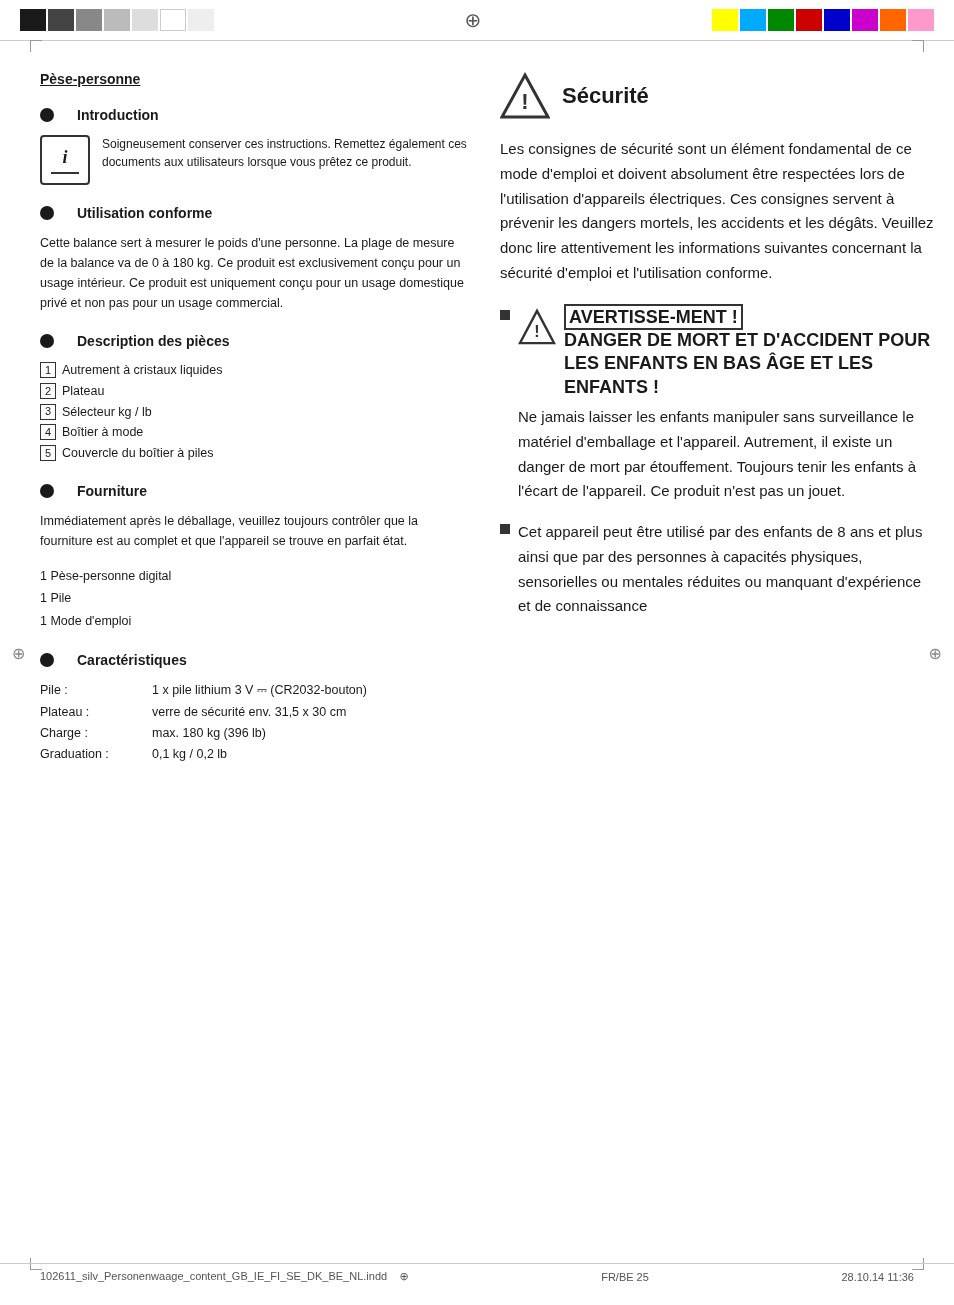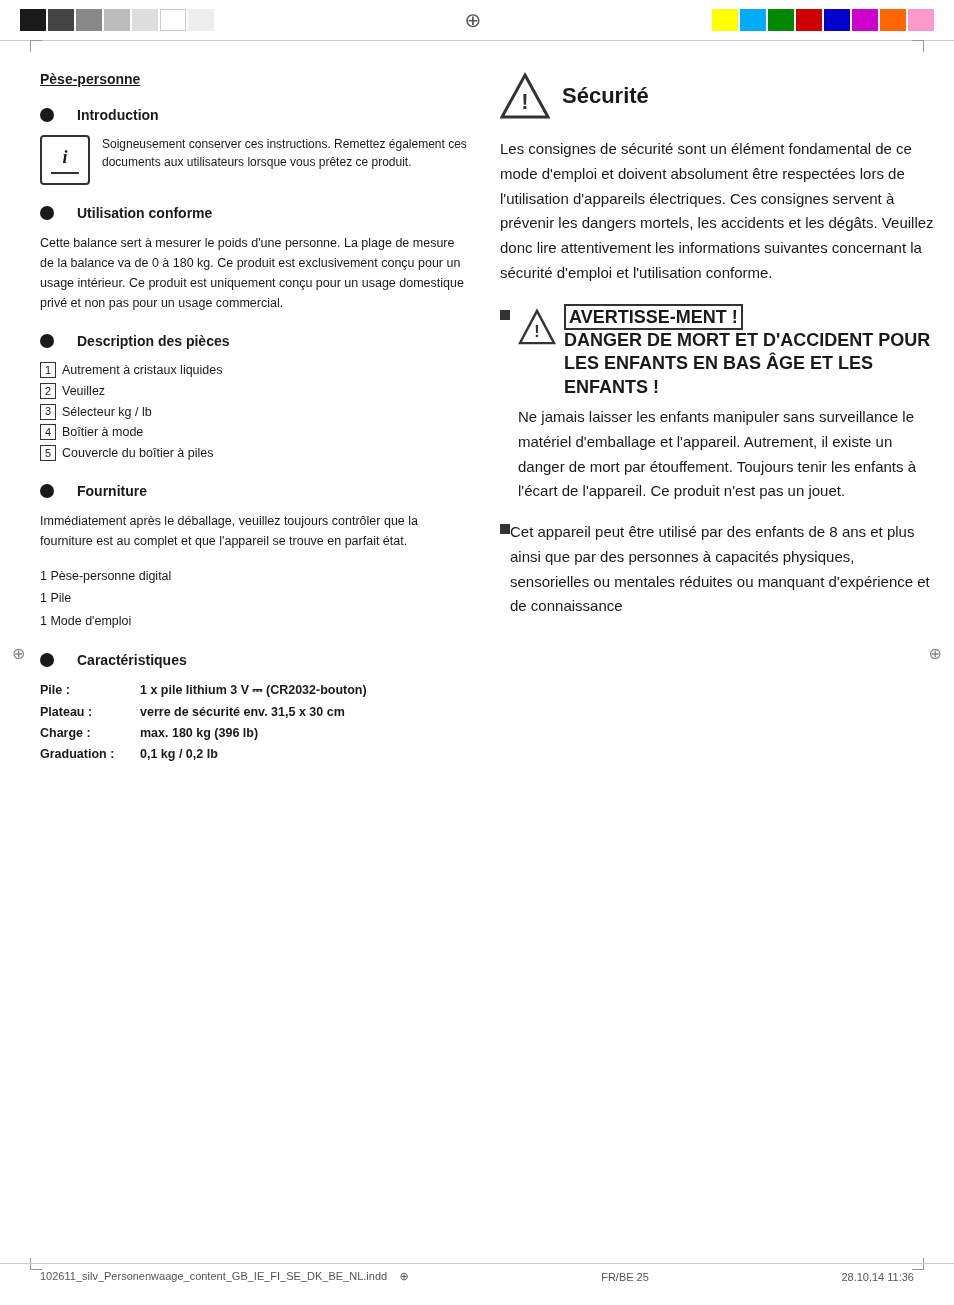--- a/index.html
+++ b/index.html
@@ -166,22 +166,21 @@
     }
 
     
     .specs-table {
       font-size: 12.5px;
       line-height: 1.7;
       margin-bottom: 14px;
     }
     .spec-row {
       display: flex;
-      gap: 0;
-      font-weight: bold;
+      gap: 12px;
     }
     .spec-label {
       width: 100px;
       flex-shrink: 0;
     }
     .spec-value {
       flex: 1;
     }
 
     
@@ -240,20 +239,21 @@
       line-height: 1.3;
     }
     .warning-body-text {
       font-size: 15px;
       line-height: 1.65;
     }
 
     
     .warning-block2 {
       display: flex;
+      gap: 8px;
       align-items: flex-start;
     }
     .warning-square2 {
       width: 10px;
       height: 10px;
       background: #333;
       flex-shrink: 0;
       margin-top: 4px;
     }
     .warning-body2 {
@@ -372,21 +372,21 @@
       <div class="section-dot"></div>
       <span>Description des pièces</span>
     </div>
     <ul class="numbered-list" id="pieces-list">
         <li>
           <span class="num-box">1</span>
           <span>Autrement à cristaux liquides</span>
         </li>
         <li>
           <span class="num-box">2</span>
-          <span>Veuillez</span>
+          <span>Plateau</span>
         </li>
         <li>
           <span class="num-box">3</span>
           <span>Sélecteur kg / lb</span>
         </li>
         <li>
           <span class="num-box">4</span>
           <span>Boîtier à mode</span>
         </li>
         <li>

